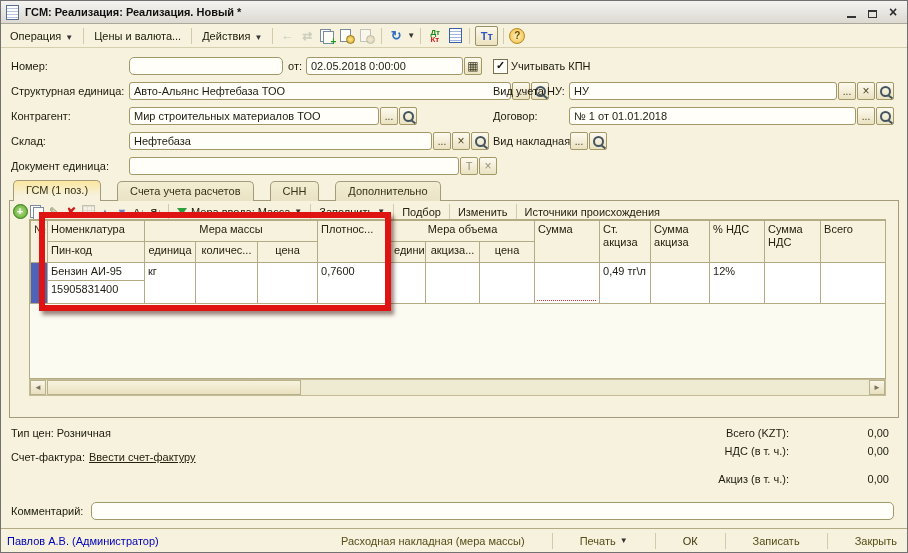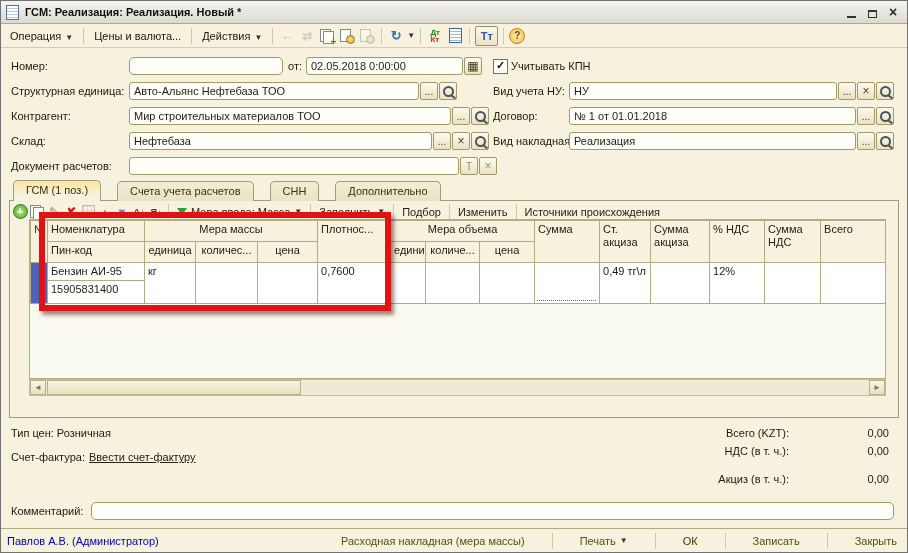--- a/index.html
+++ b/index.html
@@ -208,21 +208,21 @@
   <div class="fgroup" style="left:305px;top:56px;width:176px">
     <div class="fg-input">02.05.2018  0:00:00</div>
     <span class="sq">
         <span class="g-cal"></span>
       </span>
   </div>
   <span class="cb" style="left:492px;top:58px"></span>
   <div class="lbl" style="left:510px;top:59px">Учитывать КПН</div>
 
   <div class="lbl" style="left:10px;top:84px">Структурная единица:</div>
-  <div class="fgroup" style="left:128px;top:81px;width:328px">
+  <div class="fgroup" style="left:128px;top:81px;width:420px">
     <div class="fg-input">Авто-Альянс Нефтебаза ТОО</div>
     <span class="sq">
         <span class="g-ellipsis"></span>
       </span>
     <span class="sq">
         <span class="mag"></span>
       </span>
   </div>
   <div class="lbl" style="left:492px;top:84px">Вид учета НУ:</div>
   <div class="fgroup" style="left:568px;top:81px;width:325px">
@@ -232,21 +232,21 @@
       </span>
     <span class="sq">
         <span class="g-x"></span>
       </span>
     <span class="sq">
         <span class="mag"></span>
       </span>
   </div>
 
   <div class="lbl" style="left:10px;top:109px">Контрагент:</div>
-  <div class="fgroup" style="left:128px;top:106px;width:360px">
+  <div class="fgroup" style="left:128px;top:106px;width:288px">
     <div class="fg-input">Мир строительных материалов ТОО</div>
     <span class="sq">
         <span class="g-ellipsis"></span>
       </span>
     <span class="sq">
         <span class="mag"></span>
       </span>
   </div>
   <div class="lbl" style="left:492px;top:109px">Договор:</div>
   <div class="fgroup" style="left:568px;top:106px;width:325px">
@@ -267,30 +267,29 @@
       </span>
     <span class="sq">
         <span class="g-x"></span>
       </span>
     <span class="sq">
         <span class="mag"></span>
       </span>
   </div>
   <div class="lbl" style="left:492px;top:134px">Вид накладная:</div>
   <div class="fgroup" style="left:568px;top:131px;width:325px">
-    <div class="fg-input">Реализация</div>
-    <span class="sq">
-        <span class="g-ellipsis"></span>
-      </span>
-    <span class="sq">
-        <span class="mag"></span>
-      </span>
-  </div>
-
-  <div class="lbl" style="left:10px;top:159px">Документ расчетов:</div>
+    <span class="sq">
+        <span class="g-ellipsis"></span>
+      </span>
+    <span class="sq">
+        <span class="mag"></span>
+      </span>
+  </div>
+
+  <div class="lbl" style="left:10px;top:159px">Документ единица:</div>
   <div class="fgroup" style="left:128px;top:156px;width:368px">
     <div class="fg-input"></div>
     <span class="sq gray">
         <span class="g-T"></span>
       </span>
     <span class="sq gray">
         <span class="g-x"></span>
       </span>
   </div>
 
@@ -383,21 +382,21 @@
           <th rowspan="2">% НДС</th>
           <th rowspan="2">Сумма НДС</th>
           <th rowspan="2">Всего</th>
         </tr>
         <tr class="h2">
           <th>Пин-код</th>
           <th class="c">единица</th>
           <th class="c">количес...</th>
           <th class="c">цена</th>
           <th class="c">единица</th>
-          <th class="c">количе...</th>
+          <th class="c">акциза...</th>
           <th class="c">цена</th>
         </tr>
         <tr class="data">
           <td class="sel-cell"></td>
           <td class="nomen-cell">
             <div class="l1">Бензин АИ-95</div>
             <div class="l2">15905831400</div>
           </td>
           <td>кг</td>
           <td></td>

